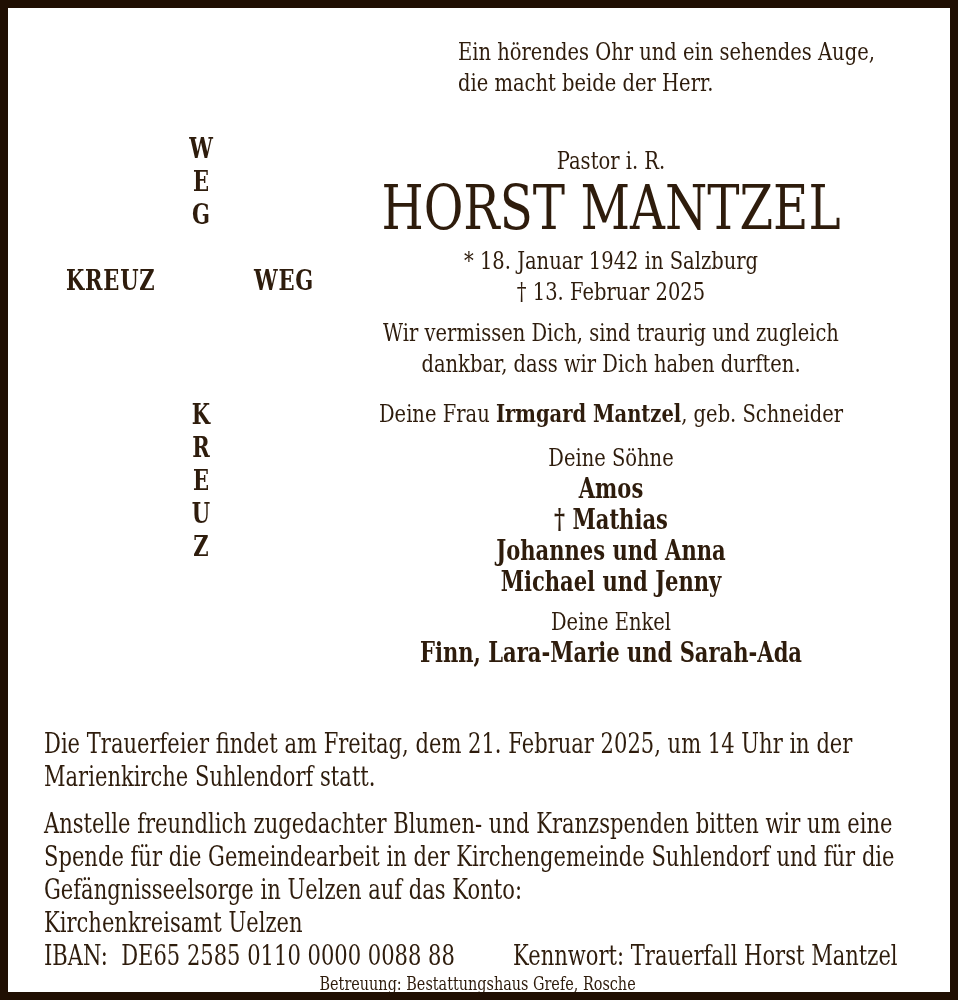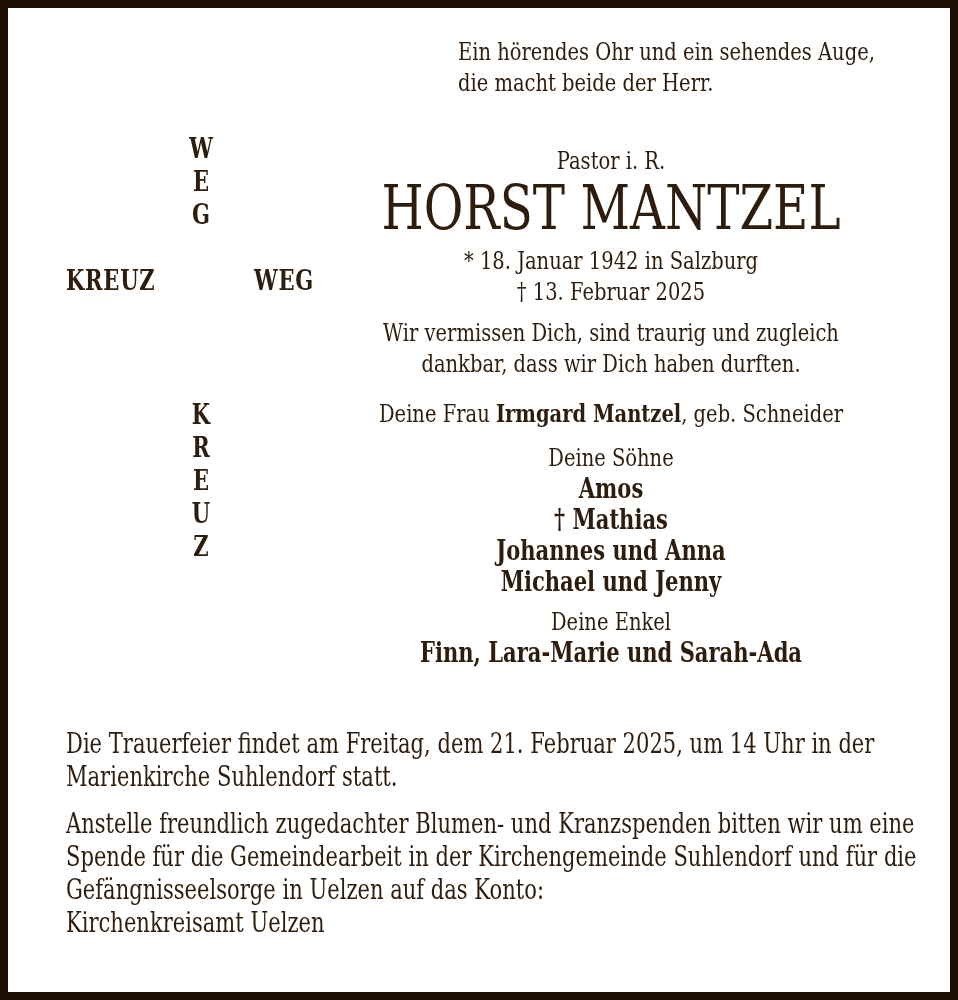--- a/index.html
+++ b/index.html
@@ -43,21 +43,21 @@
   .name-line { font-size: 62px; line-height: 64px; transform: scaleX(0.78); transform-origin: center top; white-space: nowrap; }
   .dates { font-size: 25px; line-height: 31px; margin-top: 5px; }
   .condolence { font-size: 25px; line-height: 31px; margin-top: 10px; }
   .wife-line { font-size: 25px; line-height: 31px; margin-top: 19px; white-space: nowrap; }
   .sons-label { font-size: 25px; line-height: 31px; margin-top: 13px; }
   .sons { font-size: 27px; line-height: 31px; font-weight: bold; }
   .enkel-label { font-size: 25px; line-height: 31px; margin-top: 9px; }
   .grandchildren { font-size: 27px; line-height: 31px; font-weight: bold; }
 
   
-  .bottom { position: absolute; left: 58px; top: 719px; width: 868px; font-size: 27px; line-height: 33px; }
+  .bottom { position: absolute; left: 36px; top: 719px; width: 868px; font-size: 27px; line-height: 33px; }
   .para-donation { margin-top: 14px; }
   .para-bank { margin-top: 0; }
   .iban-row { position: relative; height: 33px; }
   .iban-span { position: absolute; left: 0; top: 0; white-space: pre; }
   .kennwort-span { position: absolute; left: 469px; top: 0; white-space: nowrap; }
   .care-row { text-align: center; font-size: 18px; line-height: 24px; margin-top: 0; }
 </style>
 </head>
 <body>
 
@@ -116,15 +116,22 @@
     <div class="para-service scale-l">
       <div class="nw">Die Trauerfeier findet am Freitag, dem 21. Februar 2025, um 14 Uhr in der</div>
       <div class="nw">Marienkirche Suhlendorf statt.</div>
     </div>
     <div class="para-donation scale-l">
       <div class="nw">Anstelle freundlich zugedachter Blumen- und Kranzspenden bitten wir um eine</div>
       <div class="nw">Spende für die Gemeindearbeit in der Kirchengemeinde Suhlendorf und für die</div>
       <div class="nw">Gefängnisseelsorge in Uelzen auf das Konto:</div>
     </div>
     <div class="para-bank scale-l">Kirchenkreisamt Uelzen</div>
+    <div class="iban-row">
+      <span class="iban-span scale-l">IBAN:  DE65 2585 0110 0000 0088 88</span>
+      <span class="kennwort-span scale-l">Kennwort: Trauerfall Horst Mantzel</span>
+    </div>
+    <div class="care-row">
+      <span class="scale-ci">Betreuung: Bestattungshaus Grefe, Rosche</span>
+    </div>
   </div>
 
 </div>
 
 </body></html>

